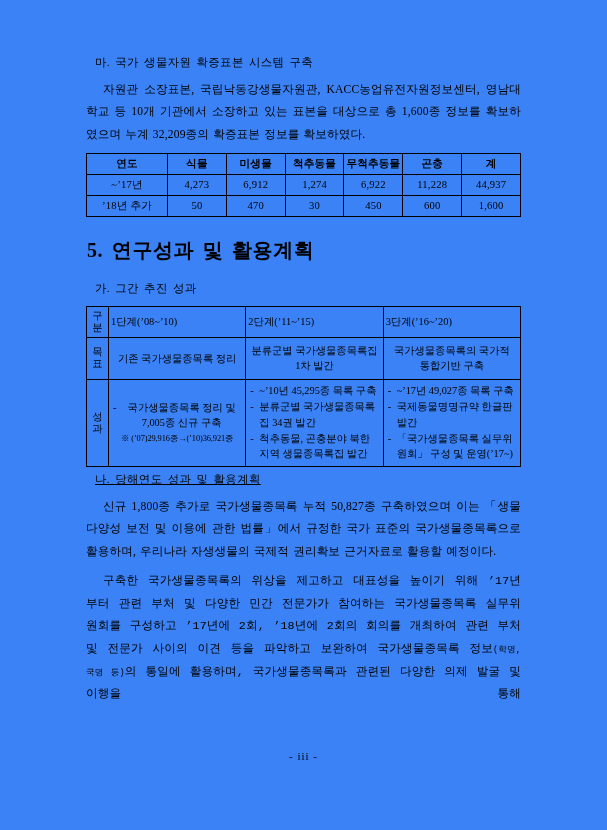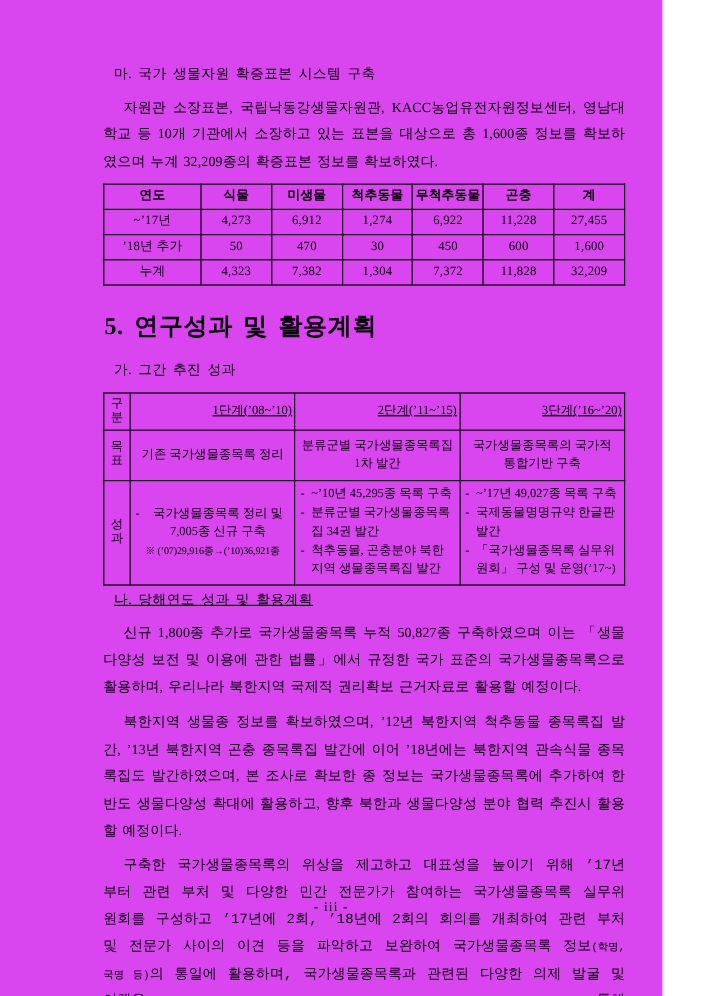--- a/index.html
+++ b/index.html
@@ -6,24 +6,24 @@
     margin: 0;
     padding: 0;
     background: #ffffff;
   }
   body {
     font-family: "Liberation Serif", "DejaVu Serif", serif;
     color: #000000;
   }
   .page {
     position: relative;
-    width: 552px;
+    width: 607px;
     height: 830px;
     box-sizing: border-box;
-    background: #d946ef;
+    background: #3b82f6;
     overflow: hidden;
   }
   .content {
     position: absolute;
     left: 86px;
     top: 54px;
     width: 435px;
   }
 
   
@@ -110,24 +110,23 @@
     text-align: center;
     padding: 3px 1px;
     letter-spacing: 0.2px;
     line-height: 1.15;
     font-size: 10.3px;
   }
   table.phase .rowlabel span {
     display: block;
   }
   table.phase .hd {
-    text-align: right;
+    text-align: left;
     font-size: 10.4px;
     padding: 4px 2px;
-    text-decoration: underline;
   }
   table.phase .goal {
     text-align: center;
     padding: 5px 4px;
   }
   table.phase ul.bullets {
     list-style: none;
     margin: 0;
     padding: 0;
   }
@@ -195,40 +194,31 @@
         </tr>
       </thead>
       <tbody>
         <tr>
           <td>~’17년</td>
           <td>4,273</td>
           <td>6,912</td>
           <td>1,274</td>
           <td>6,922</td>
           <td>11,228</td>
-          <td>27,455</td>
+          <td>44,937</td>
         </tr>
         <tr>
           <td>’18년 추가</td>
           <td>50</td>
           <td>470</td>
           <td>30</td>
           <td>450</td>
           <td>600</td>
           <td>1,600</td>
         </tr>
-        <tr>
-          <td>누계</td>
-          <td>4,323</td>
-          <td>7,382</td>
-          <td>1,304</td>
-          <td>7,372</td>
-          <td>11,828</td>
-          <td>32,209</td>
-        </tr>
       </tbody>
     </table>
 
     <h2 class="section-title">5. 연구성과 및 활용계획</h2>
 
     <p class="sub-head">가. 그간 추진 성과</p>
 
     <table class="phase">
       <tbody>
         <tr>
@@ -273,22 +263,21 @@
               <li>국제동물명명규약 한글판 발간</li>
               <li>「국가생물종목록 실무위원회」 구성 및 운영(’17~)</li>
             </ul>
           </td>
         </tr>
       </tbody>
     </table>
 
     <p class="sub-head" style="margin-top:4px;text-decoration:underline;">나. 당해연도 성과 및 활용계획</p>
 
-    <p class="para">신규 1,800종 추가로 국가생물종목록 누적 50,827종 구축하였으며 이는 「생물다양성 보전 및 이용에 관한 법률」에서 규정한 국가 표준의 국가생물종목록으로 활용하며, 우리나라 북한지역 국제적 권리확보 근거자료로 활용할 예정이다.</p>
-
-    <p class="para">북한지역 생물종 정보를 확보하였으며, ’12년 북한지역 척추동물 종목록집 발간, ’13년 북한지역 곤충 종목록집 발간에 이어 ’18년에는 북한지역 관속식물 종목록집도 발간하였으며, 본 조사로 확보한 종 정보는 국가생물종목록에 추가하여 한반도 생물다양성 확대에 활용하고, 향후 북한과 생물다양성 분야 협력 추진시 활용할 예정이다.</p>
+    <p class="para">신규 1,800종 추가로 국가생물종목록 누적 50,827종 구축하였으며 이는 「생물다양성 보전 및 이용에 관한 법률」에서 규정한 국가 표준의 국가생물종목록으로 활용하며, 우리나라 자생생물의 국제적 권리확보 근거자료로 활용할 예정이다.</p>
+
 
     <p class="para last-line-spread"><span>구축한 국가생물종목록의 위상을 제고하고 대표성을 높이기 위해 ’17년부터 관련 부처 및 다양한 민간 전문가가 참여하는 국가생물종목록 실무위원회를 구성하고 ’17년에 2회, ’18년에 2회의 회의를 개최하여 관련 부처 및 전문가 사이의 이견 등을 파악하고 보완하여 국가생물종목록 정보</span><span class="tiny-inline">(학명, 국명 등)</span><span>의 통일에 활용하며, 국가생물종목록과 관련된 다양한 의제 발굴 및 이행을 통해</span></p>
 
   </div>
 
   <div class="footer">- iii -</div>
 </div>
 
 </body></html>

